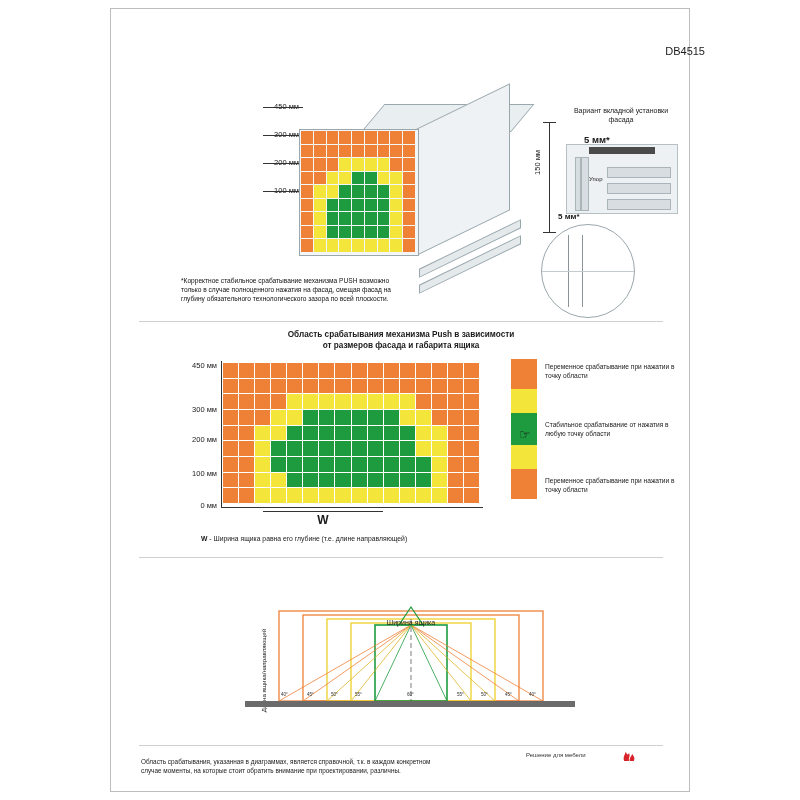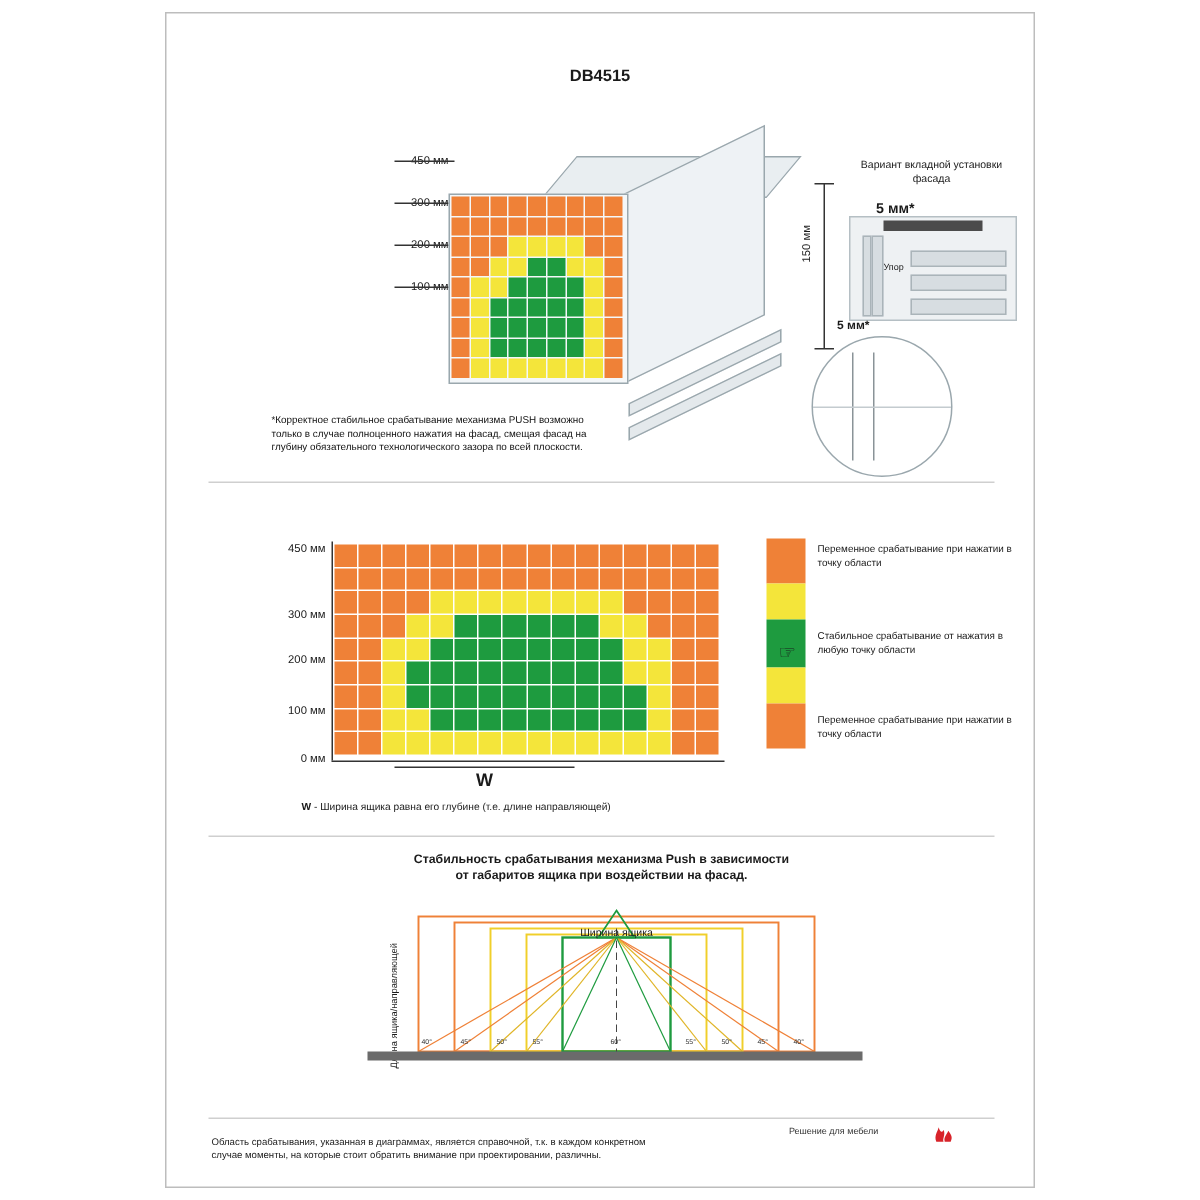--- a/index.html
+++ b/index.html
@@ -1,21 +1,21 @@
 <!DOCTYPE html>
 <html><head>
 <meta charset="utf-8">
 <style>
   html,body{margin:0;padding:0;background:#ffffff;}
   body{width:800px;height:800px;font-family:"Liberation Sans",sans-serif;color:#1a1a1a;}
   .page{position:relative;width:800px;height:800px;box-sizing:border-box;padding:0;}
   .sheet{position:absolute;left:110px;top:8px;width:580px;height:784px;border:1px solid #bdbdbd;background:#fff;box-sizing:border-box;}
 
   .title{position:absolute;left:0;top:18px;width:100%;text-align:center;font-size:12.5px;font-weight:bold;letter-spacing:.2px;}
-  .subtitle{position:absolute;left:0;top:36px;width:100%;text-align:center;font-size:11px;font-weight:bold;}
+  .subtitle{position:absolute;left:16px;top:36px;width:100%;text-align:right;font-size:11px;font-weight:normal;}
 
   .hr{position:absolute;left:28px;width:524px;height:1px;background:#cfcfcf;}
 
   
   .topblock{position:absolute;left:0;top:55px;width:580px;height:250px;}
   .labels{position:absolute;left:108px;top:38px;width:80px;font-size:7.5px;text-align:right;}
   .labels div{height:28px;line-height:10px;}
   .lbl-line{position:absolute;height:1px;background:#333;}
 
   .cab{position:absolute;left:188px;top:40px;width:230px;height:180px;}
@@ -232,20 +232,24 @@
       <div class="circ">
         <div class="v"></div>
         <div class="v2"></div>
         <div class="h"></div>
       </div>
     </div>
 
     <div class="hr" style="top:312px;"></div>
 
     <div class="midblock">
+      <div class="mid-title">
+        <span>Область срабатывания механизма Push в зависимости</span><br>
+        <span>от размеров фасада и габарита ящика</span>
+      </div>
 
       <div class="yaxis">
         <div style="top:0px;">450 мм</div>
         <div style="top:44px;">300 мм</div>
         <div style="top:74px;">200 мм</div>
         <div style="top:108px;">100 мм</div>
         <div style="top:140px;">0 мм</div>
       </div>
 
       <div class="axis-l"></div>
@@ -414,24 +418,20 @@
         <div class="hand">☞</div>
         <div class="legt" style="top:4px;">Переменное срабатывание при нажатии в точку области</div>
         <div class="legt" style="top:62px;">Стабильное срабатывание от нажатия в любую точку области</div>
         <div class="legt" style="top:118px;">Переменное срабатывание при нажатии в точку области</div>
       </div>
     </div>
 
     <div class="hr" style="top:548px;"></div>
 
     <div class="botblock">
-      <div class="bot-title">
-        <span>Стабильность срабатывания механизма Push в зависимости</span><br>
-        <span>от габаритов ящика при воздействии на фасад.</span>
-      </div>
 
       <div class="bot-draw">
         <div class="widthlbl">Ширина ящика</div>
         <div class="depthlbl">Длина ящика/направляющей</div>
 
         <svg width="300" height="110" viewBox="0 0 300 110">
           <rect x="18" y="14" width="264" height="90" fill="none" stroke="#ef8137" stroke-width="1.3"></rect>
           <rect x="42" y="18" width="216" height="86" fill="none" stroke="#ef8137" stroke-width="1.3"></rect>
           <rect x="66" y="22" width="168" height="82" fill="none" stroke="#f0cf2a" stroke-width="1.3"></rect>
           <rect x="90" y="26" width="120" height="78" fill="none" stroke="#f0cf2a" stroke-width="1.3"></rect>

